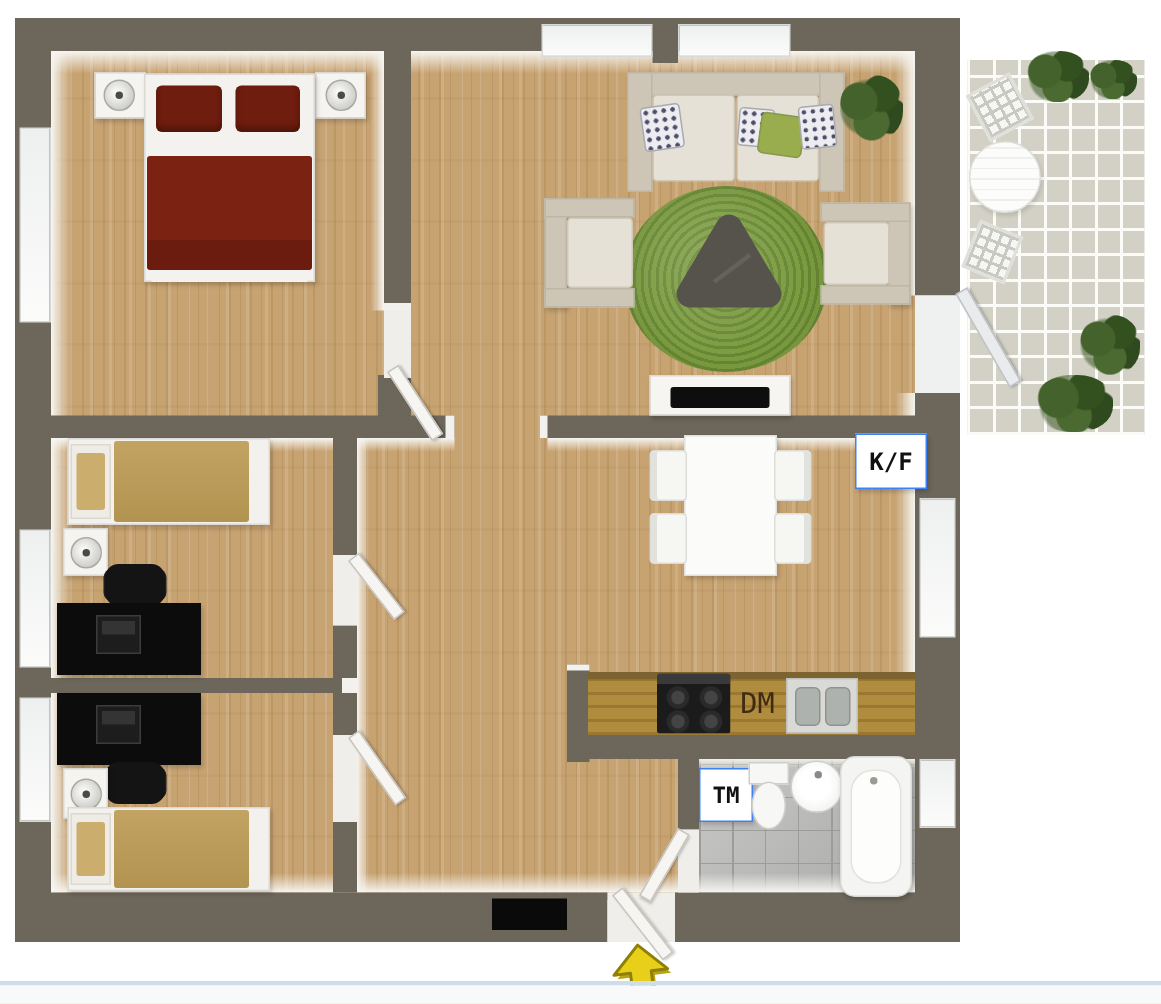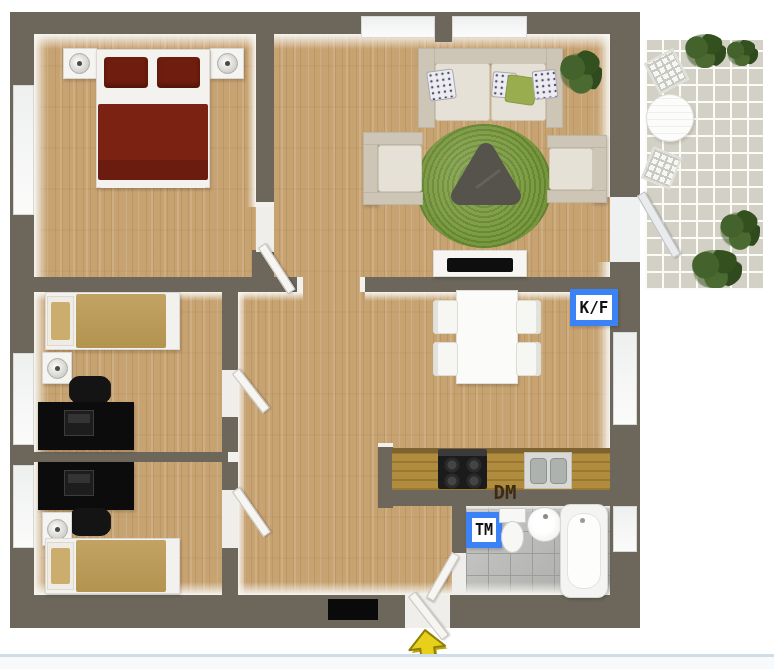--- a/index.html
+++ b/index.html
@@ -152,38 +152,38 @@
   .tv-stand{left:433px;top:250px;width:94px;height:27px;background:#f6f5f2;border:1px solid #dddbd6;box-sizing:border-box;}
   .tv{left:447px;top:258px;width:66px;height:14px;background:#0e0e0e;border-radius:2px;}
 
   
   .dtable{left:456px;top:290px;width:62px;height:94px;background:#fbfbfa;border:1px solid #dfdfdb;box-sizing:border-box;}
   .dchair{background:#f6f6f3;border:1px solid #dcdcd8;border-radius:3px;box-sizing:border-box;}
   .dchair-1{left:433px;top:300px;width:25px;height:34px;box-shadow:inset 4px 0 0 #e2e2dd;}
   .dchair-2{left:433px;top:342px;width:25px;height:34px;box-shadow:inset 4px 0 0 #e2e2dd;}
   .dchair-3{left:516px;top:300px;width:25px;height:34px;box-shadow:inset -4px 0 0 #e2e2dd;}
   .dchair-4{left:516px;top:342px;width:25px;height:34px;box-shadow:inset -4px 0 0 #e2e2dd;}
-  .label-box{background:#ffffff;border:6px solid #3b82f6;box-sizing:border-box;display:flex;align-items:center;justify-content:center;
+  .label-box{background:#ffffff;border:1px solid #3b82f6;box-sizing:border-box;display:flex;align-items:center;justify-content:center;
              color:#111;font-weight:bold;}
   .kf-box{left:570px;top:289px;width:48px;height:37px;font-size:16px;}
 
   
   .counter{left:392px;top:448px;width:218px;height:42px;
     background-color:var(--counter-wood,#b08c3e);
     background-image:repeating-linear-gradient(0deg,rgba(90,60,10,.25) 0 2px,transparent 2px 9px);
     border-top:5px solid #7d6330;box-sizing:border-box;}
   .cooktop{left:438px;top:449px;width:49px;height:40px;background:#1b1b1b;border-radius:2px;
     background-image:
       radial-gradient(circle at 14px 16px,#444 4px,#2a2a2a 5px 7px,transparent 8px),
       radial-gradient(circle at 36px 16px,#444 4px,#2a2a2a 5px 7px,transparent 8px),
       radial-gradient(circle at 14px 32px,#444 4px,#2a2a2a 5px 7px,transparent 8px),
       radial-gradient(circle at 36px 32px,#444 4px,#2a2a2a 5px 7px,transparent 8px),
       linear-gradient(180deg,#3a3a3a 0 7px,transparent 7px);}
   .dm-label{left:486px;top:453px;width:38px;height:32px;display:flex;align-items:center;justify-content:center;
-    color:#3f2a12;font-weight:bold;font-size:19px;margin-top:23px;}
+    color:#3f2a12;font-weight:normal;font-size:19px;}
   .ksink{left:524px;top:452px;width:48px;height:37px;background:#d9d9d5;border:1px solid #bfbfbb;box-sizing:border-box;}
   .ksink-b{position:absolute;width:17px;height:26px;background:#aeb2ae;border:1px solid #8f938f;border-radius:4px;box-sizing:border-box;top:5px;}
   .ksink-b1{left:5px;} .ksink-b2{left:25px;}
 
   
   .tm-box{left:466px;top:512px;width:36px;height:36px;font-size:15px;}
   .toilet-tank{left:499px;top:508px;width:27px;height:15px;background:#f7f7f5;border:1px solid #cfcfcb;box-sizing:border-box;}
   .toilet-bowl{left:501px;top:521px;width:23px;height:32px;background:#f7f7f5;border:1px solid #cfcfcb;border-radius:50%;box-sizing:border-box;}
   .bsink{left:527px;top:507px;width:35px;height:35px;background:radial-gradient(circle at 45% 45%,#ffffff 40%,#e9e9e6);border:1px solid #cfcfcb;border-radius:50%;box-sizing:border-box;}
   .bsink::after{content:"";position:absolute;left:15px;top:6px;width:5px;height:5px;border-radius:50%;background:#8a8a86;}

